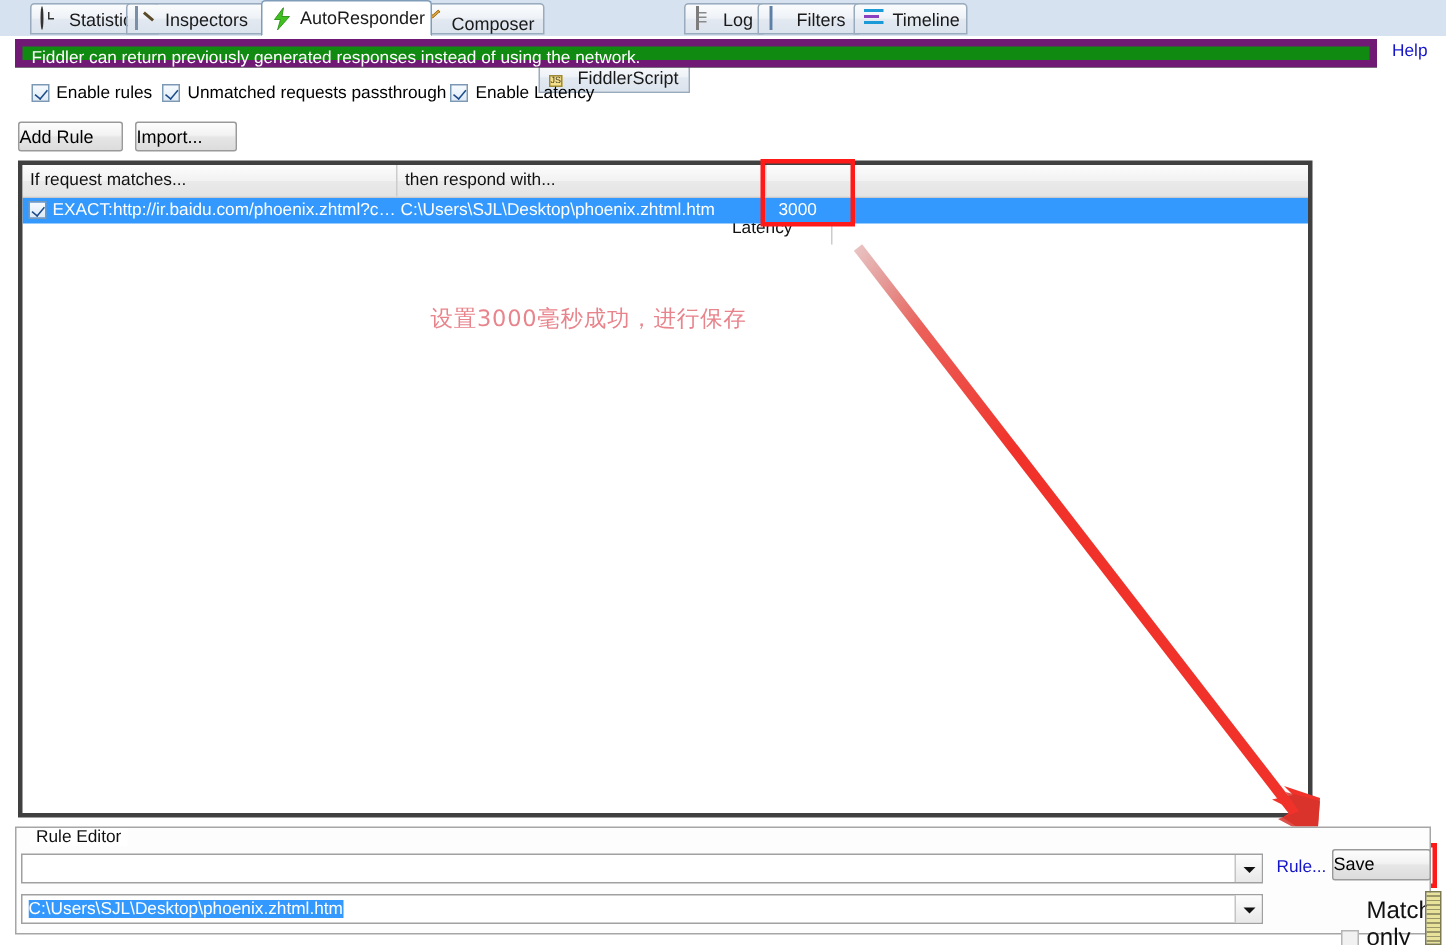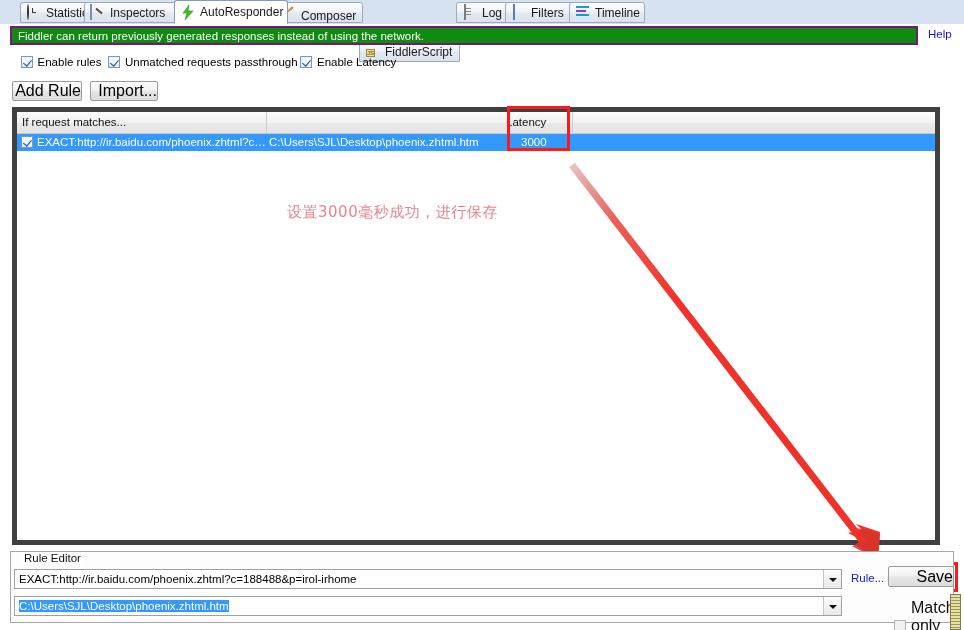--- a/index.html
+++ b/index.html
@@ -116,21 +116,21 @@
   .ic-timeline i {
     position: absolute; left: 0; height: 2px; display: block;
   }
 
   
   #banner {
     position: absolute;
     left: 10px; top: 26px;
     width: 908px; height: 19px;
     background: #108a10;
-    border: 2px solid #701a75;
+    border: 5px solid #701a75;
     box-sizing: border-box;
     color: #ffffff;
     font-size: 11.5px;
     line-height: 17px;
     padding-left: 6px;
     white-space: nowrap;
   }
   #helplink {
     position: absolute;
     left: 928px; top: 28px;
@@ -174,42 +174,42 @@
     border: 1px solid #b4b4b4;
     background: #f1f1f1;
   }
 
   
   .winbtn {
     box-sizing: border-box;
     background: linear-gradient(to bottom, #fdfdfd 0%, #f2f2f2 45%, #e6e6e6 52%, #dcdcdc 100%);
     border: 1px solid #9a9a9a;
     border-radius: 2px;
-    font-size: 16px;
+    font-size: 12px;
     color: #000;
-    text-align: right;
+    text-align: left;
     cursor: default;
     font-family: "Liberation Sans", sans-serif;
   }
   #btnAddRule {
     position: absolute; left: 12px; top: 81px;
     width: 70px; height: 20px; line-height: 18px;
   }
   #btnImport {
     position: absolute; left: 90px; top: 81px;
     width: 68px; height: 20px; line-height: 18px;
   }
 
   
   #grid {
     position: absolute;
     left: 12px; top: 107px;
-    width: 928px; height: 438px;
+    width: 863px; height: 438px;
     background: #ffffff;
-    border: 5px solid #404040;
+    border: 3px solid #404040;
     box-sizing: border-box;
     overflow: hidden;
   }
   #gridhead {
     position: relative;
     height: 21px;
     background: linear-gradient(to bottom,#fcfcfc 0%, #f2f2f2 50%, #eaeaea 51%, #e4e4e4 100%);
     border-bottom: 1px solid #c9c9c9;
   }
   .hcell {
@@ -434,21 +434,22 @@
     <span>Enable Latency</span>
   </div>
 </div>
 
 <div class="winbtn" id="btnAddRule">Add Rule</div>
 <div class="winbtn" id="btnImport">Import...</div>
 
 <div id="grid">
   <div id="gridhead">
     <div class="hcell" style="left:0; width:250px;">If request matches...</div>
-    <div class="hcell" style="left:484px; width:72px;">Latency</div>
+    <div class="hcell" style="left:250px; width:246px;">then respond with...</div>
+    <div class="hcell" style="left:468px; width:72px;margin-top:32px;">Latency</div>
     <div class="hcell" style="left:568px; right:0; border-right:none;"></div>
   </div>
 
   <div class="grow sel">
     <span class="cb checked rowcb"></span>
     <div class="gcell" style="left:20px; width:230px;">EXACT:http://ir.baidu.com/phoenix.zhtml?c…</div>
     <div class="gcell" style="left:252px; width:244px;">C:\Users\SJL\Desktop\phoenix.zhtml.htm</div>
     <div class="gcell" style="left:504px; width:64px;">3000</div>
   </div>
 
@@ -469,21 +470,20 @@
   </defs>
   <line x1="572" y1="165" x2="868" y2="548" stroke="url(#arrGrad)" stroke-width="7" stroke-linecap="butt"></line>
   <polygon points="878,560 855,545 862,540 848,533 862,530 856,524 880,532" fill="#f0322a"></polygon>
   <polygon points="878,560 852,546 866,541 857,528 880,534" fill="#d6342c" opacity="0.85"></polygon>
 </svg>
 
 <div id="ruleEditor"></div>
 <div id="ruleEditorLegend">Rule Editor</div>
 
 <div class="combo" id="comboMatch">
-  <span class="cval">EXACT:http://ir.baidu.com/phoenix.zhtml?c=188488&amp;p=irol-irhome</span>
   <span class="carrow"></span>
 </div>
 
 <div class="combo" id="comboRespond">
   <span class="cval"><span class="selhl">C:\Users\SJL\Desktop\phoenix.zhtml.htm</span></span>
   <span class="carrow"></span>
 </div>
 
 <div id="testLink">Rule...</div>
 <div class="winbtn" id="btnSave">Save</div>

